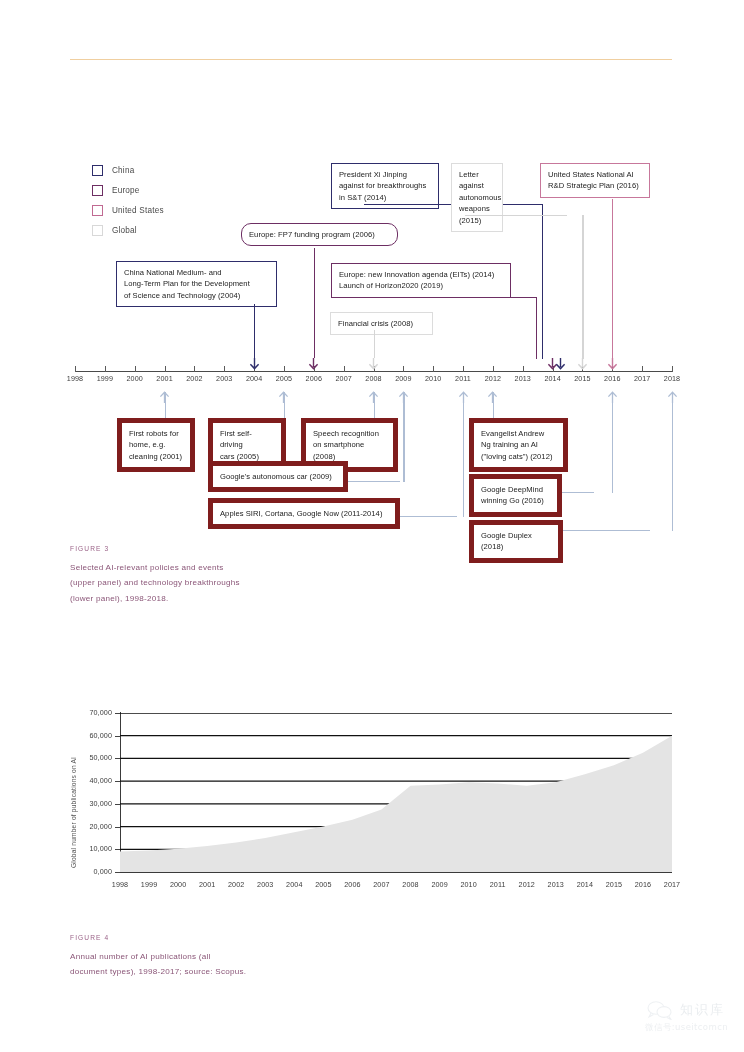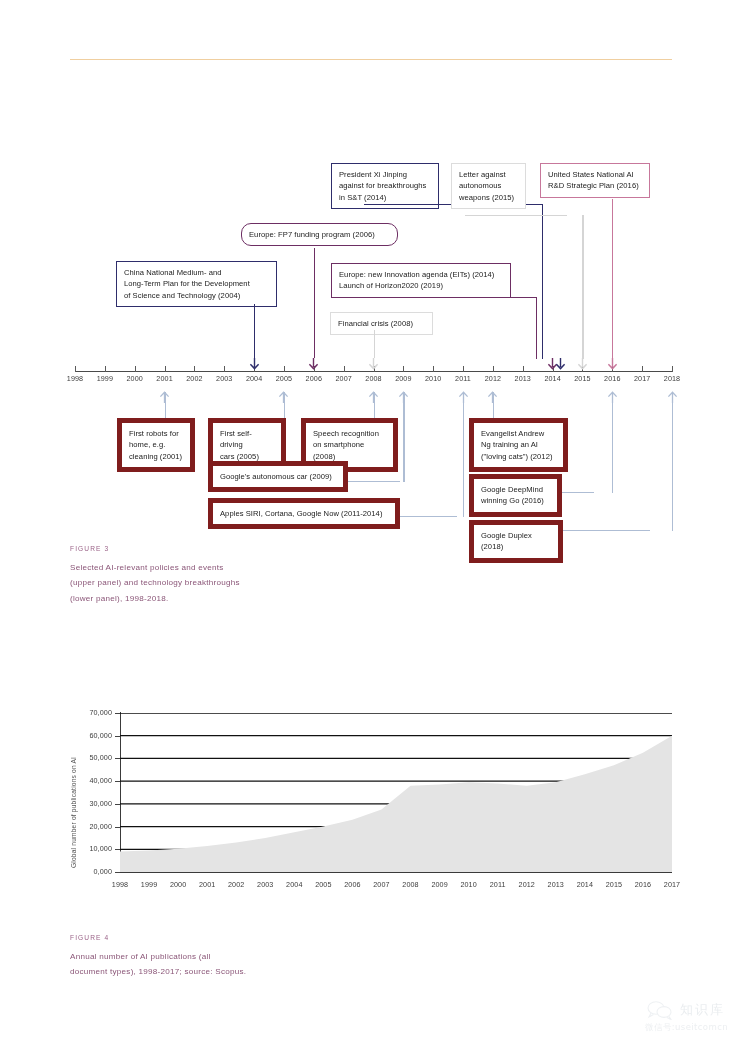--- a/index.html
+++ b/index.html
@@ -57,35 +57,53 @@
 </style>
 </head>
 <body>
 
 <div class="page">
 
   <div class="top-rule"></div>
 
   <div id="fig3">
 
+    <div class="legend" id="legend">
+        <div class="legend-row">
+          <span class="legend-sw" style="border-color:#2e2d6b;"></span>
+          <span class="legend-lbl">China</span>
+        </div>
+        <div class="legend-row">
+          <span class="legend-sw" style="border-color:#6d2e63;"></span>
+          <span class="legend-lbl">Europe</span>
+        </div>
+        <div class="legend-row">
+          <span class="legend-sw" style="border-color:#c06a92;"></span>
+          <span class="legend-lbl">United States</span>
+        </div>
+        <div class="legend-row">
+          <span class="legend-sw" style="border-color:#d8d8d8;"></span>
+          <span class="legend-lbl">Global</span>
+        </div>
+      </div>
 
     <div id="policy-layer">
         <div class="tlbox b-china" style="left:116px;top:261px;width:161px;"><span>China National Medium- and</span><br><span>Long-Term Plan for the Development</span><br><span>of Science and Technology (2004)</span></div>
         <div class="conn china" style="left:254.1px;top:304px;width:1.2px;height:54px;background:#2e2d6b;"></div>
         <div class="tlbox b-europe" style="left:241px;top:223px;width:157px;border-radius:10px;"><span>Europe: FP7 funding program (2006)</span></div>
         <div class="conn europe" style="left:313.8px;top:248px;width:1.2px;height:110px;background:#6d2e63;"></div>
         <div class="tlbox b-global" style="left:330px;top:312px;width:103px;"><span>Financial crisis (2008)</span></div>
         <div class="conn global" style="left:373.5px;top:330px;width:1.2px;height:28px;background:#d5d5d5;"></div>
         <div class="tlbox b-china" style="left:331px;top:163px;width:108px;"><span>President Xi Jinping</span><br><span>against for breakthroughs</span><br><span>in S&amp;T (2014)</span></div>
         <div class="conn china" style="left:364px;top:204px;width:179px;height:1.2px;background:#2e2d6b;"></div>
         <div class="conn china" style="left:542px;top:204px;width:1.2px;height:155px;background:#2e2d6b;"></div>
         <div class="tlbox b-europe" style="left:331px;top:263px;width:180px;"><span>Europe: new Innovation agenda (EITs) (2014)</span><br><span>Launch of Horizon2020 (2019)</span></div>
         <div class="conn europe" style="left:345px;top:297px;width:192px;height:1.2px;background:#6d2e63;"></div>
         <div class="conn europe" style="left:536px;top:297px;width:1.2px;height:62px;background:#6d2e63;"></div>
-        <div class="tlbox b-global" style="left:451px;top:163px;width:75px;"><span>Letter against</span><br><span>autonomous</span><br><span>weapons (2015)</span></div>
+        <div class="tlbox b-global" style="left:451px;top:163px;width:52px;"><span>Letter against</span><br><span>autonomous</span><br><span>weapons (2015)</span></div>
         <div class="conn global" style="left:465px;top:215px;width:102px;height:1.2px;background:#d5d5d5;"></div>
         <div class="conn global" style="left:582.45px;top:215px;width:1.2px;height:144px;background:#d5d5d5;"></div>
         <div class="tlbox b-us" style="left:540px;top:163px;width:110px;"><span>United States National AI</span><br><span>R&amp;D Strategic Plan (2016)</span></div>
         <div class="conn us" style="left:612.3px;top:199px;width:1.2px;height:160px;background:#c7779b;"></div>
       </div>
     <div id="tech-layer">
         <div class="tlbox b-tech" style="left:117px;top:418px;width:78px;"><span>First robots for</span><br><span>home, e.g.</span><br><span>cleaning (2001)</span></div>
         <div class="conn tech" style="left:164.55px;top:392px;width:1.2px;height:26px;background:#aebdd4;"></div>
         <div class="tlbox b-tech" style="left:208px;top:418px;width:78px;"><span>First self-driving</span><br><span>cars (2005)</span></div>
         <div class="conn tech" style="left:283.95px;top:392px;width:1.2px;height:26px;background:#aebdd4;"></div>

